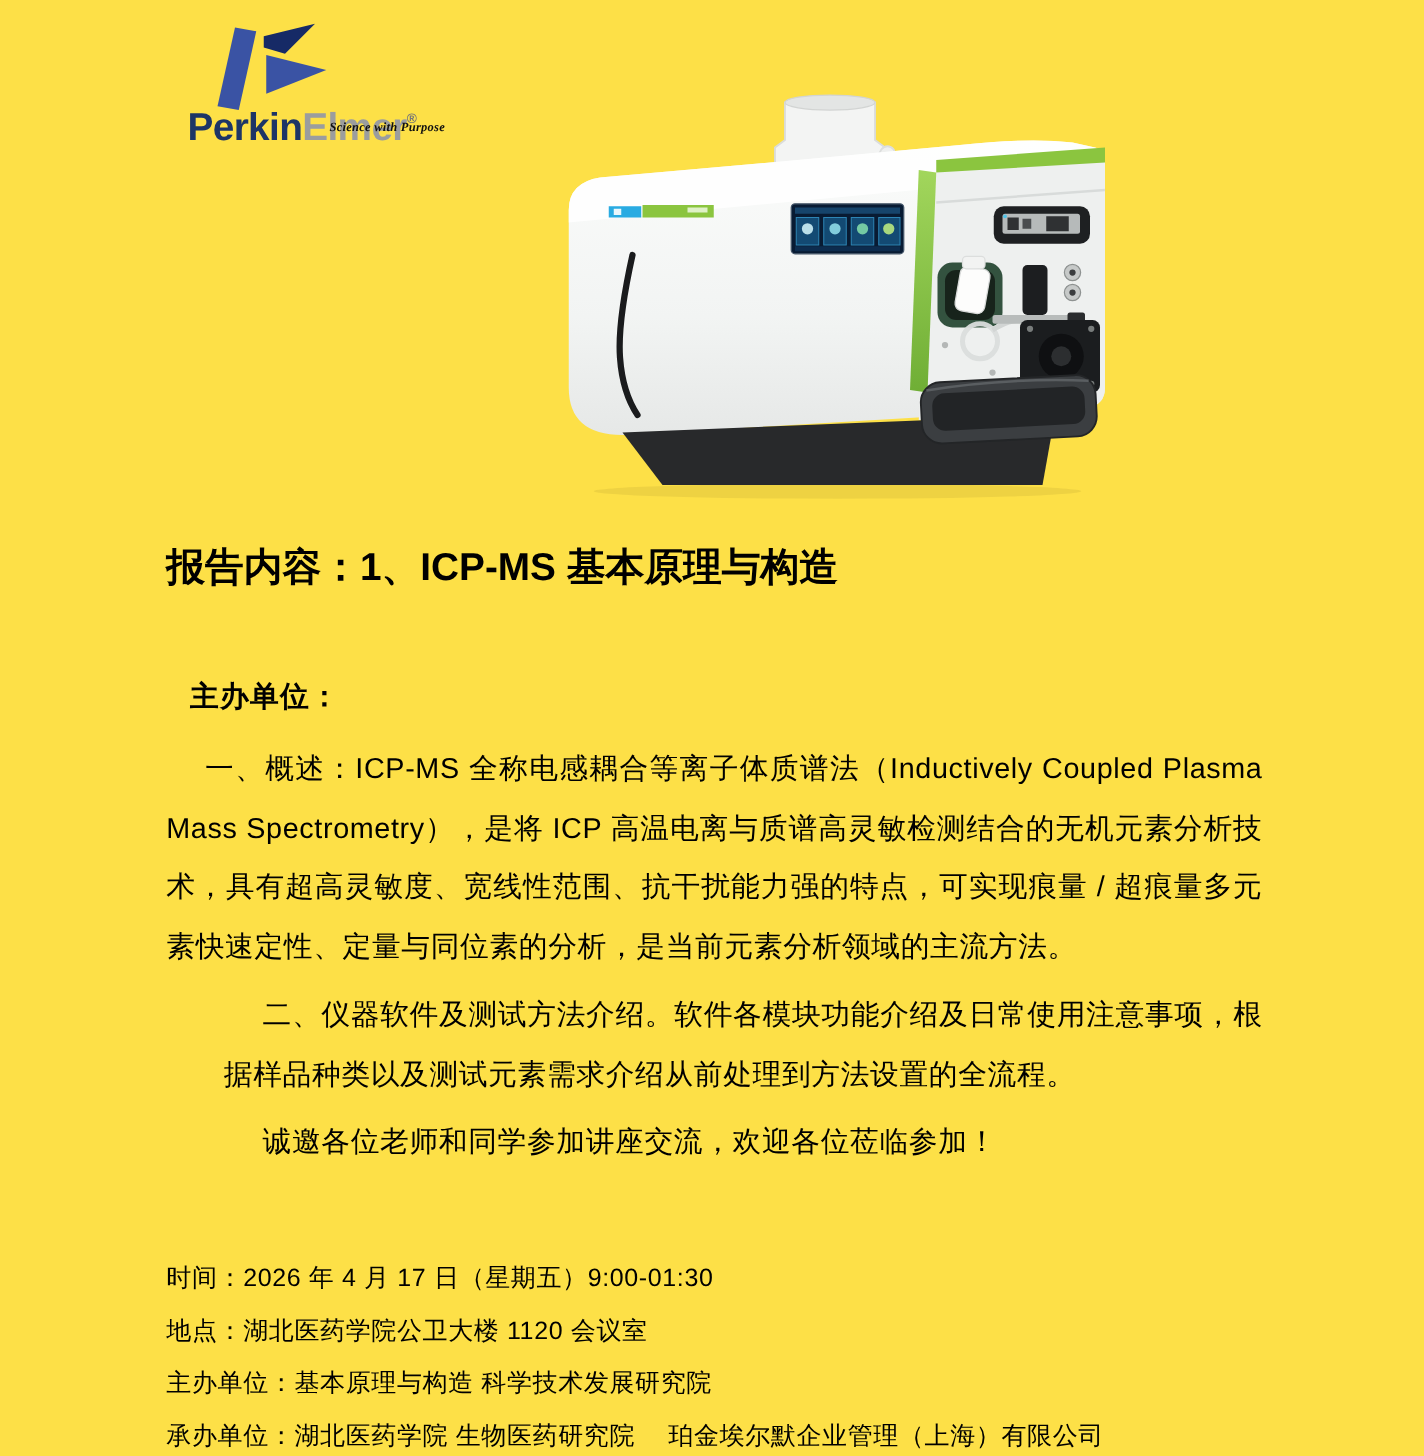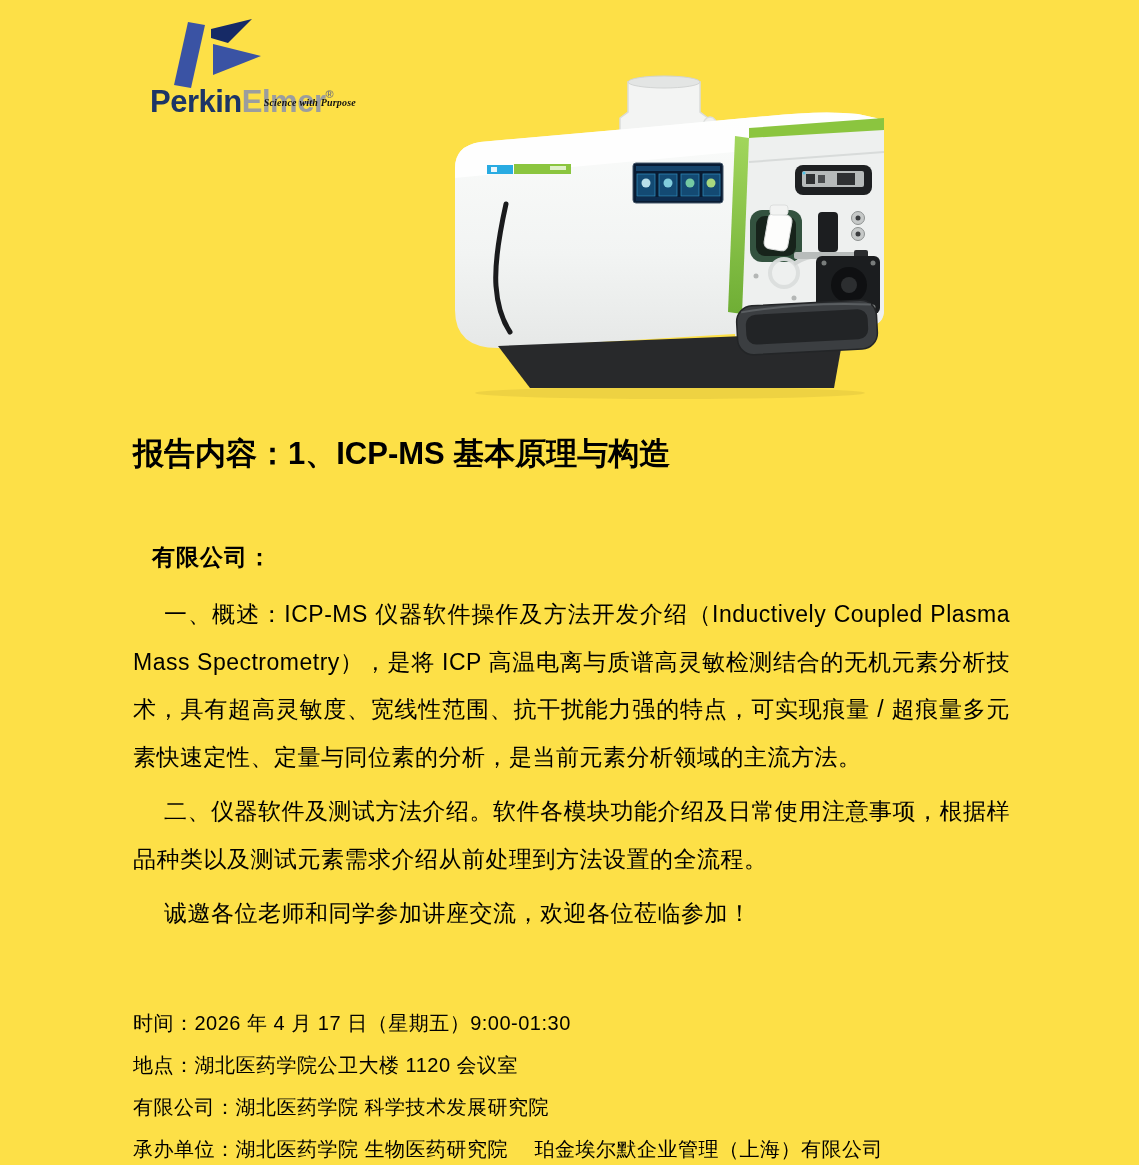--- a/index.html
+++ b/index.html
@@ -31,21 +31,21 @@
   .heading .line2 .h-txt { font-weight:500; }
   
   .overview { position:absolute; left:152px; top:542px; font-size:23px; font-weight:700; letter-spacing:1px; }
   
   .body-text {
     position:absolute; left:133px; top:591px; width:877px;
     font-size:23px; line-height:47.5px; text-align:justify;
     letter-spacing:0.5px;
   }
   .body-text p { margin:0; text-indent:31px; }
-  .body-text p + p { margin-top:7px; }
+  .body-text p + p { margin-top:7px;margin-left:46px; }
   
   .details { position:absolute; left:133px; top:1002px; font-size:20px; line-height:42px; letter-spacing:0.5px; }
   .details .detail-line { white-space:pre; }
 </style>
 </head>
 <body>
 
 <div class="page">
 
   <div class="logo">
@@ -177,28 +177,28 @@
         <rect x="308" y="246" width="122" height="30" rx="10" fill="#222426"></rect>
         <path d="M304 243 Q368 236 434 242" stroke="#5a5e61" stroke-width="2" fill="none"></path>
       </g>
     </svg>
   </div>
 
   <div class="heading">
     <div class="line1">报告内容：1、ICP-MS 基本原理与构造</div>
   </div>
 
-  <div class="overview">有限公司：</div>
+  <div class="overview">主办单位：</div>
 
   <div class="body-text">
-    <p>一、概述：ICP-MS 仪器软件操作及方法开发介绍（Inductively Coupled Plasma Mass Spectrometry），是将 ICP 高温电离与质谱高灵敏检测结合的无机元素分析技术，具有超高灵敏度、宽线性范围、抗干扰能力强的特点，可实现痕量 / 超痕量多元素快速定性、定量与同位素的分析，是当前元素分析领域的主流方法。</p>
+    <p>一、概述：ICP-MS 全称电感耦合等离子体质谱法（Inductively Coupled Plasma Mass Spectrometry），是将 ICP 高温电离与质谱高灵敏检测结合的无机元素分析技术，具有超高灵敏度、宽线性范围、抗干扰能力强的特点，可实现痕量 / 超痕量多元素快速定性、定量与同位素的分析，是当前元素分析领域的主流方法。</p>
     <p>二、仪器软件及测试方法介绍。软件各模块功能介绍及日常使用注意事项，根据样品种类以及测试元素需求介绍从前处理到方法设置的全流程。</p>
     <p>诚邀各位老师和同学参加讲座交流，欢迎各位莅临参加！</p>
   </div>
 
   <div class="details">
     <div class="detail-line">时间：2026 年 4 月 17 日（星期五）9:00-01:30</div>
     <div class="detail-line">地点：湖北医药学院公卫大楼 1120 会议室</div>
-    <div class="detail-line">有限公司：湖北医药学院 科学技术发展研究院</div>
+    <div class="detail-line">主办单位：基本原理与构造 科学技术发展研究院</div>
     <div class="detail-line">承办单位：湖北医药学院 生物医药研究院　 珀金埃尔默企业管理（上海）有限公司</div>
   </div>
 
 </div>
 
 </body></html>

